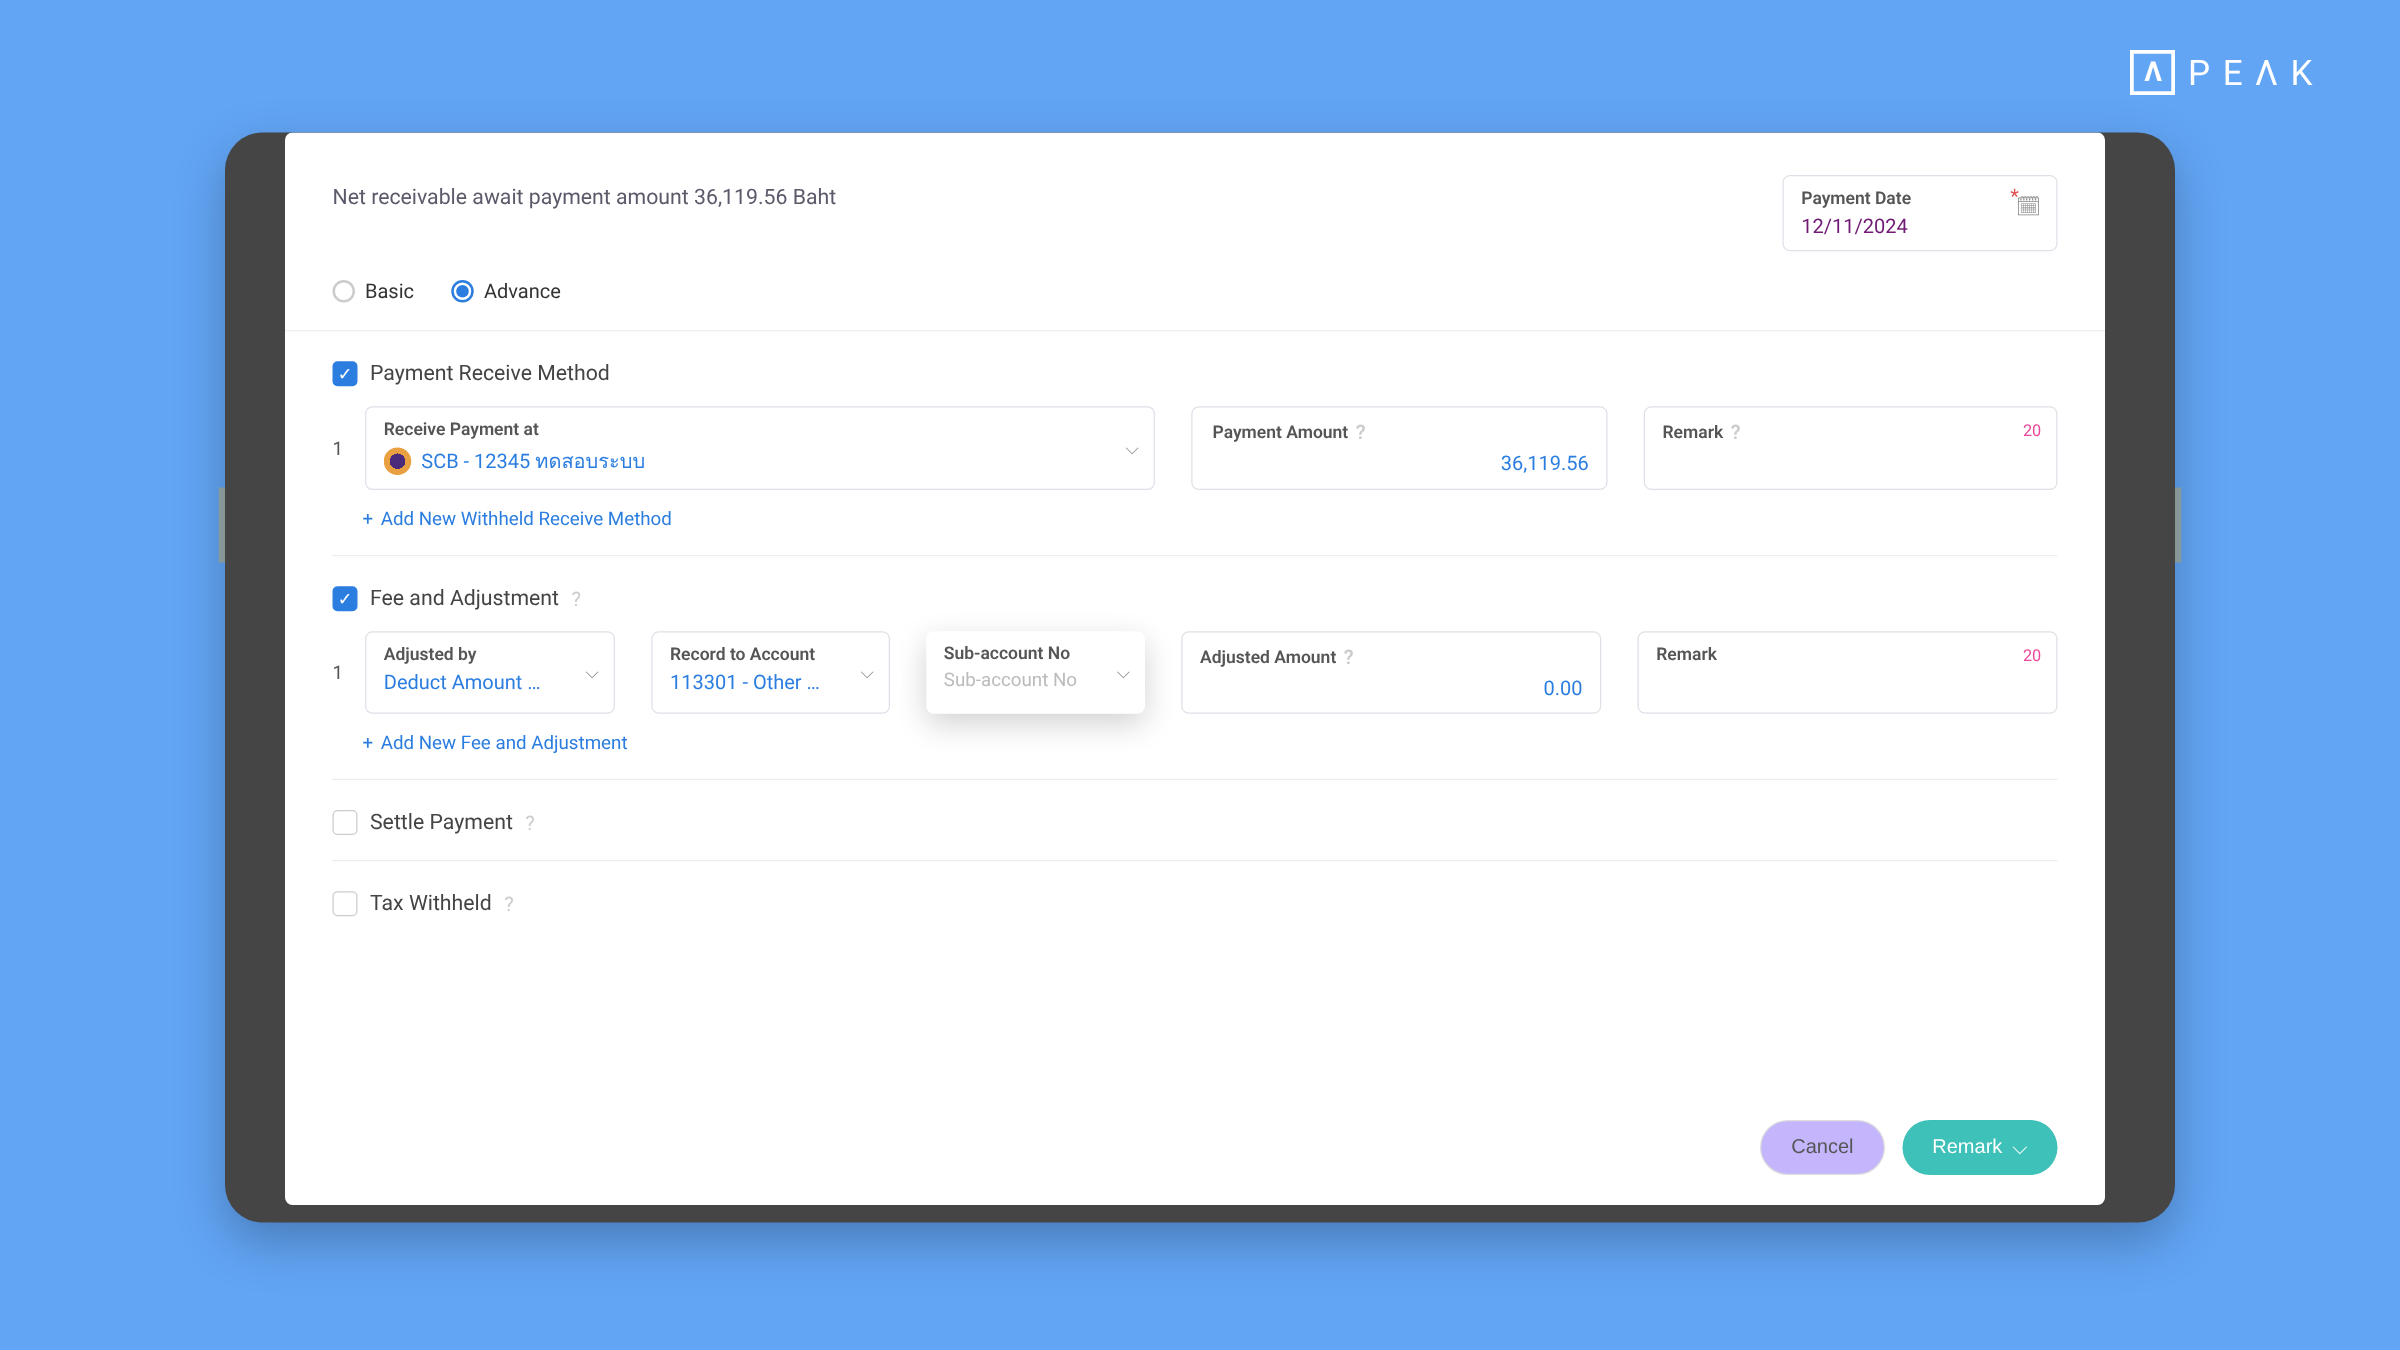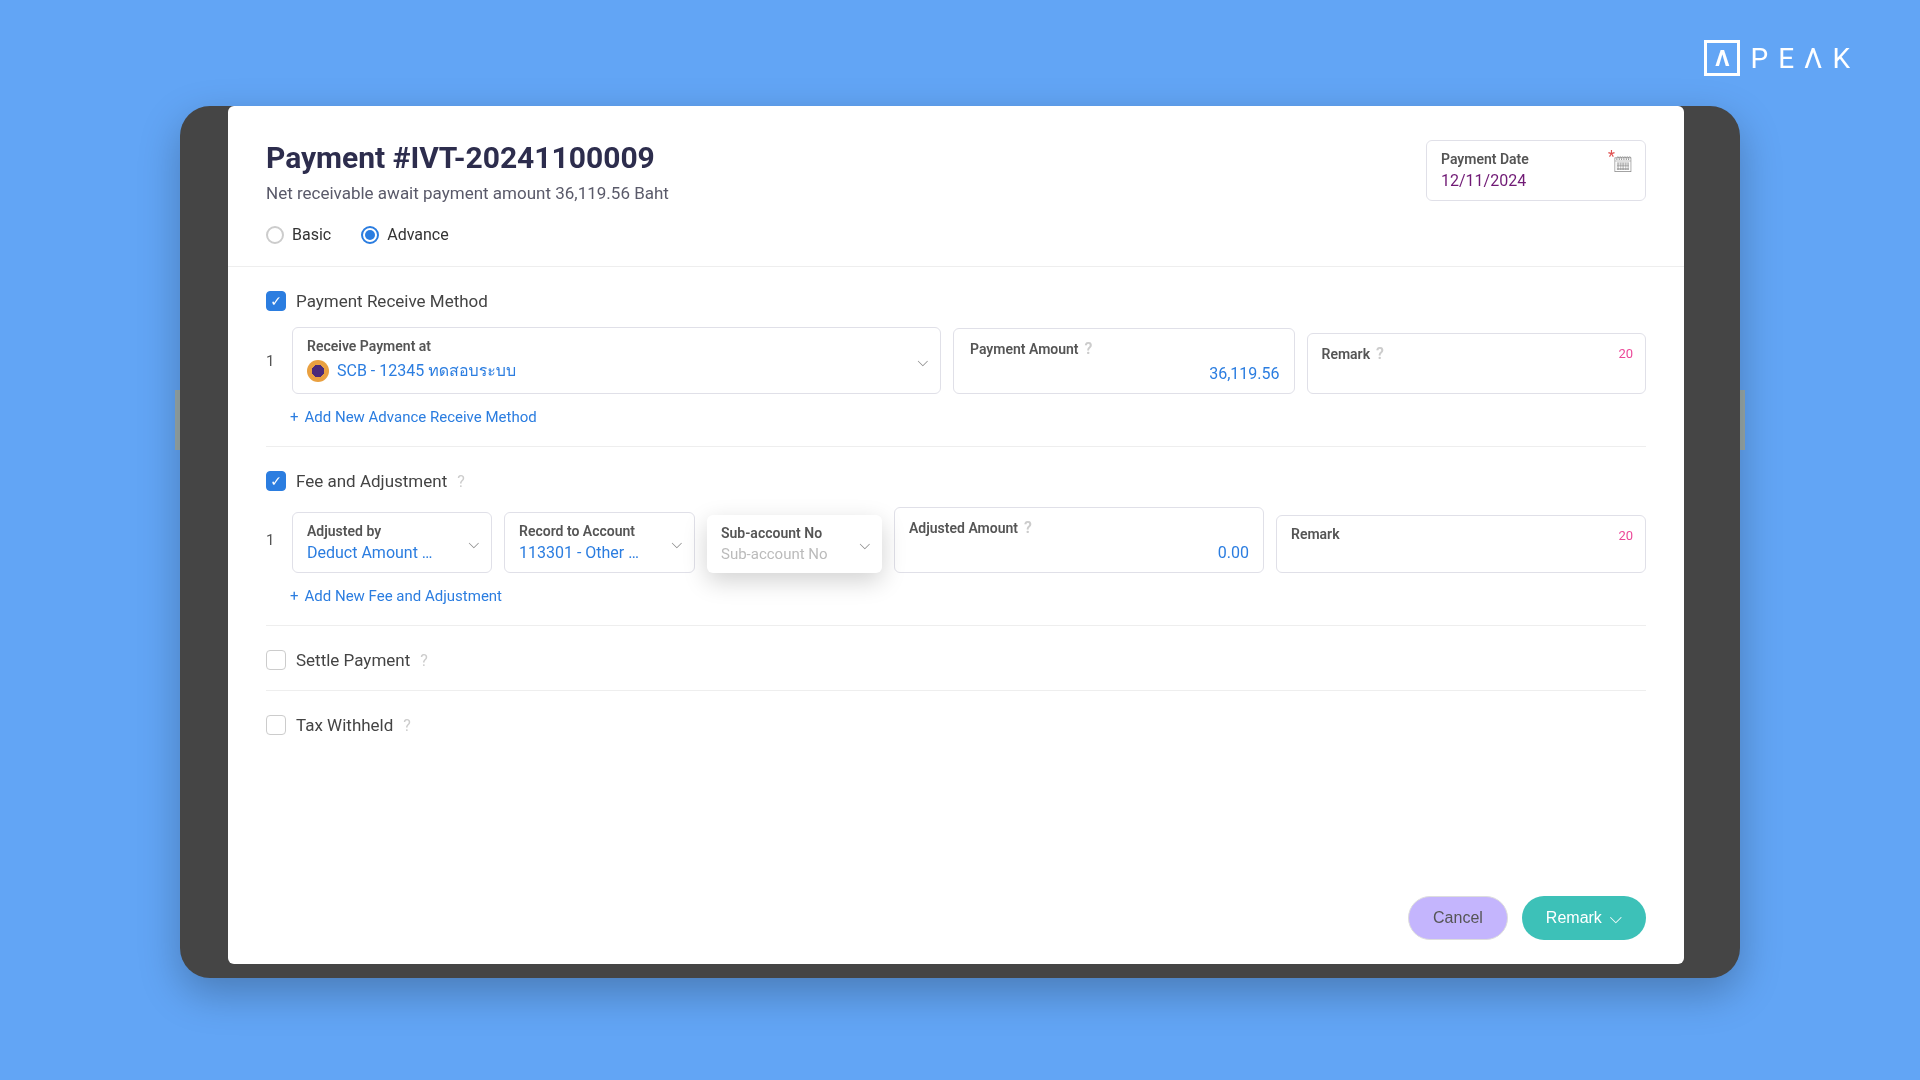--- a/index.html
+++ b/index.html
@@ -198,23 +198,22 @@
       gap: 12px;
       margin-top: 16px;
     }
     .row-num {
       font-size: 15px;
       color: #555;
       width: 14px;
     }
     .field-group {
       display: flex;
-      gap: 12px;
+      gap: 29px;
       flex: 1;
-      align-items: flex-end;
     }
     .field {
       border: 1px solid #e0e0e8;
       border-radius: 6px;
       padding: 10px 14px;
       position: relative;
       background: white;
     }
     .field.highlighted {
       box-shadow: 0 8px 25px rgba(0,0,0,0.18);
@@ -325,21 +324,20 @@
   </div>
 <div class="nav-next">
     <span>›</span>
   </div>
 
 <div class="viewport">
 
   <div class="modal">
     <div class="header-row">
       <div>
-        <div class="title">Payment #IVT-20241100009</div>
         <div class="subtitle">Net receivable await payment amount 36,119.56 Baht</div>
       </div>
       <div class="date-box">
         <span class="date-req">*</span>
         <span class="date-icon">🗓</span>
         <div class="date-label">Payment Date</div>
         <div class="date-value">12/11/2024</div>
       </div>
     </div>
 
@@ -386,21 +384,21 @@
             <div class="field-label">
               <span>Remark</span>
               <span class="help-icon">?</span>
             </div>
             <div style="height:20px"></div>
           </div>
         </div>
       </div>
       <div class="add-link">
         <span>+</span>
-        <span>Add New Advance Receive Method</span>
+        <span>Add New Withheld Receive Method</span>
       </div>
     </div>
 
     <div class="divider2"></div>
 
     <div class="section">
       <div class="section-header">
         <div class="checkbox checked">✓</div>
         <div class="section-title">Fee and Adjustment</div>
         <span class="help-icon">?</span>

